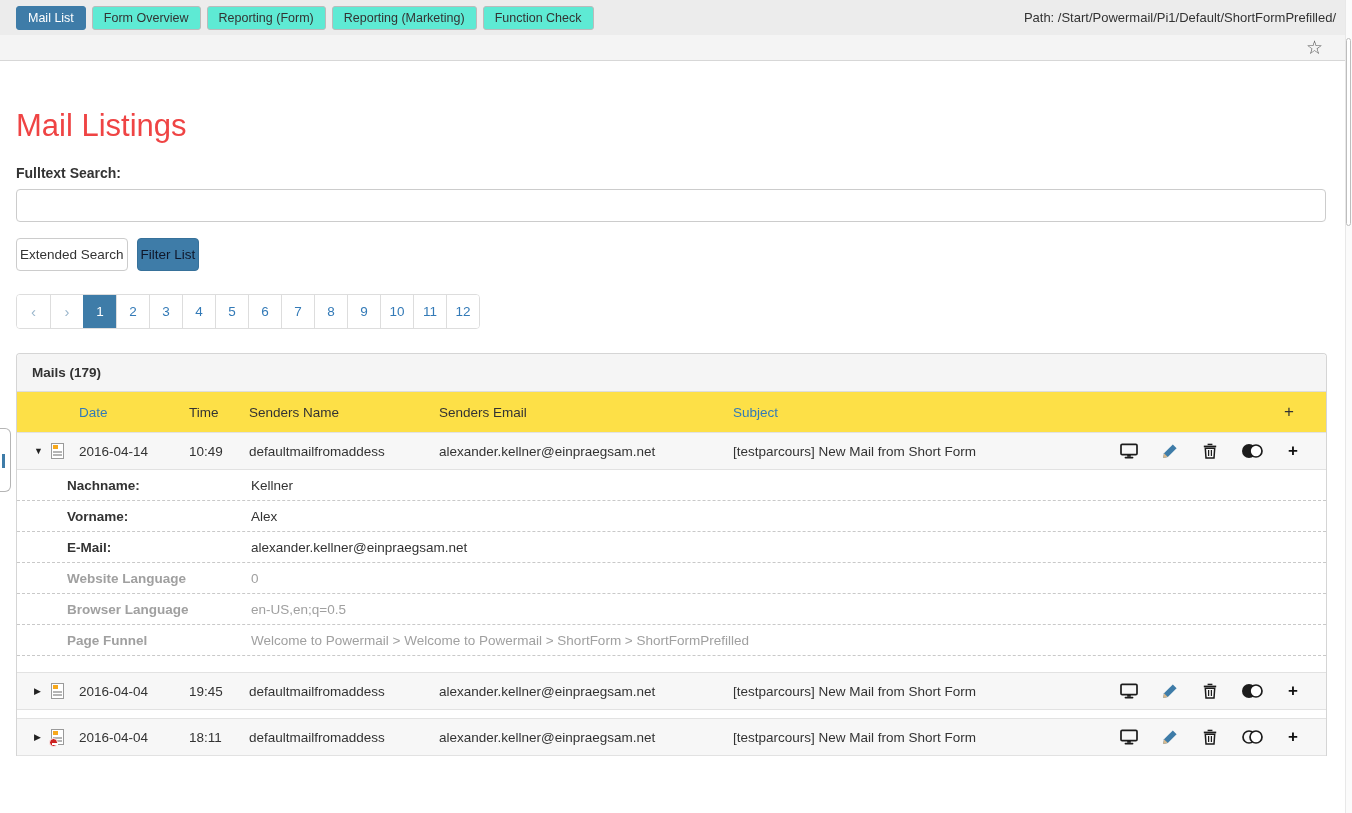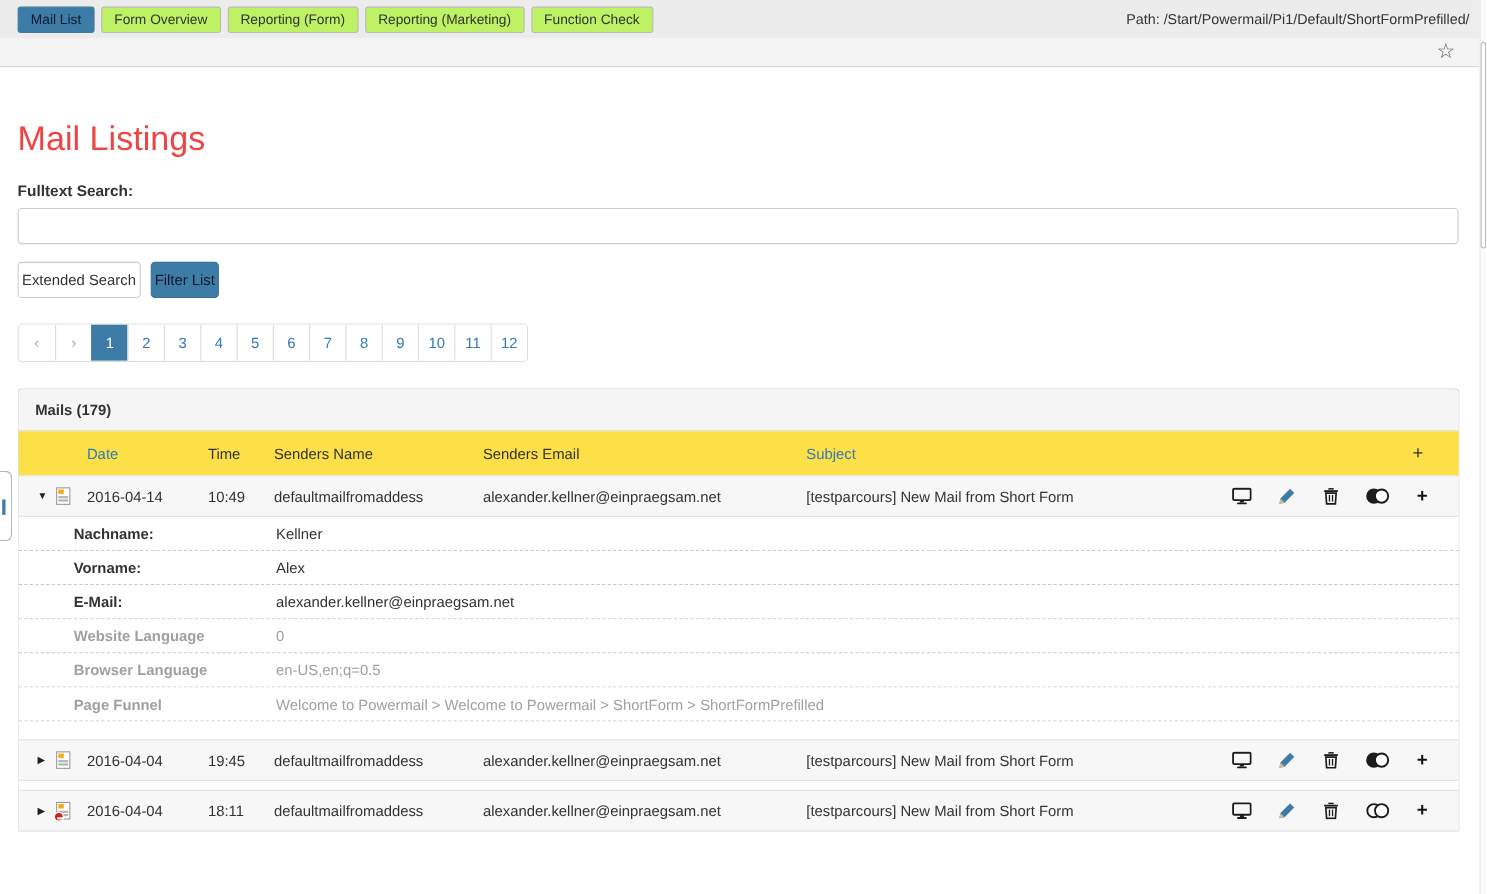--- a/index.html
+++ b/index.html
@@ -7,22 +7,22 @@
     font-family:"Liberation Sans", sans-serif; color:#333; }
 
   
   .docheader { position:relative; }
   .dh-bar1 { height:35px; background:#ececec; display:flex; align-items:center;
     padding:0 16px; }
   .dh-bar2 { height:26px; background:#f4f4f4; border-bottom:1px solid #d7d7d7;
     display:flex; align-items:center; justify-content:flex-end; padding:0 29px; }
   .dh-tabs { display:flex; gap:6px; flex:1; }
   .dh-tab { font-size:12.5px; padding:4px 11px; border:1px solid #bbb; border-radius:3px;
-    background:#bef264; color:#333; cursor:pointer; }
-  .dh-tab.active { background:#3e7ca8; border-color:#3e7ca8; color:#0f172a; }
+    background:#5eead4; color:#333; cursor:pointer; }
+  .dh-tab.active { background:#3e7ca8; border-color:#3e7ca8; color:#ffffff; }
   .dh-path { font-size:13px; color:#333; }
   .star { font-size:19px; color:#555; line-height:1; cursor:pointer; }
 
   
   .content { padding:0 26px 0 16px; }
   h1.page-title { margin-top:47px; font-size:31px; font-weight:400; color:#ef4444; }
   .ft-label { margin-top:21px; font-size:14px; font-weight:700; }
   .ft-input { margin-top:8px; width:1310px; height:33px; border:1px solid #ccc;
     border-radius:4px; padding:0 10px; font-size:14px; color:#333; background:#fff; }
   .btn-row { margin-top:16px; display:flex; gap:9px; }

